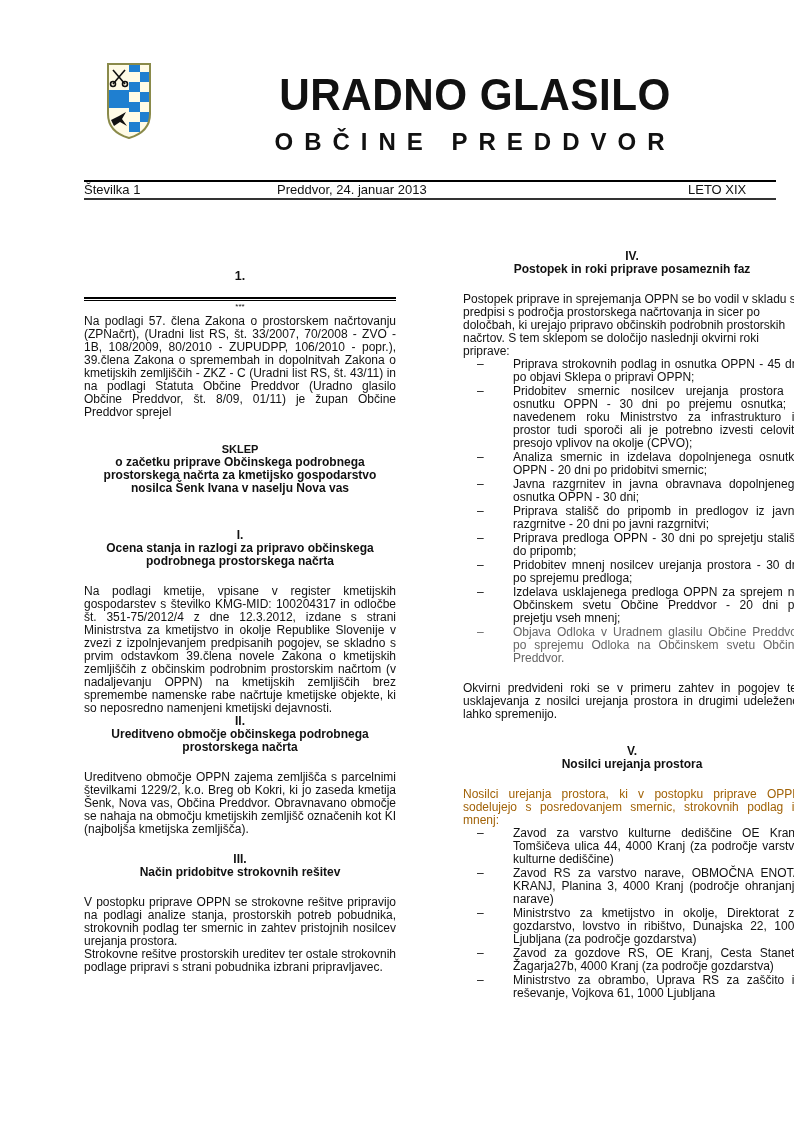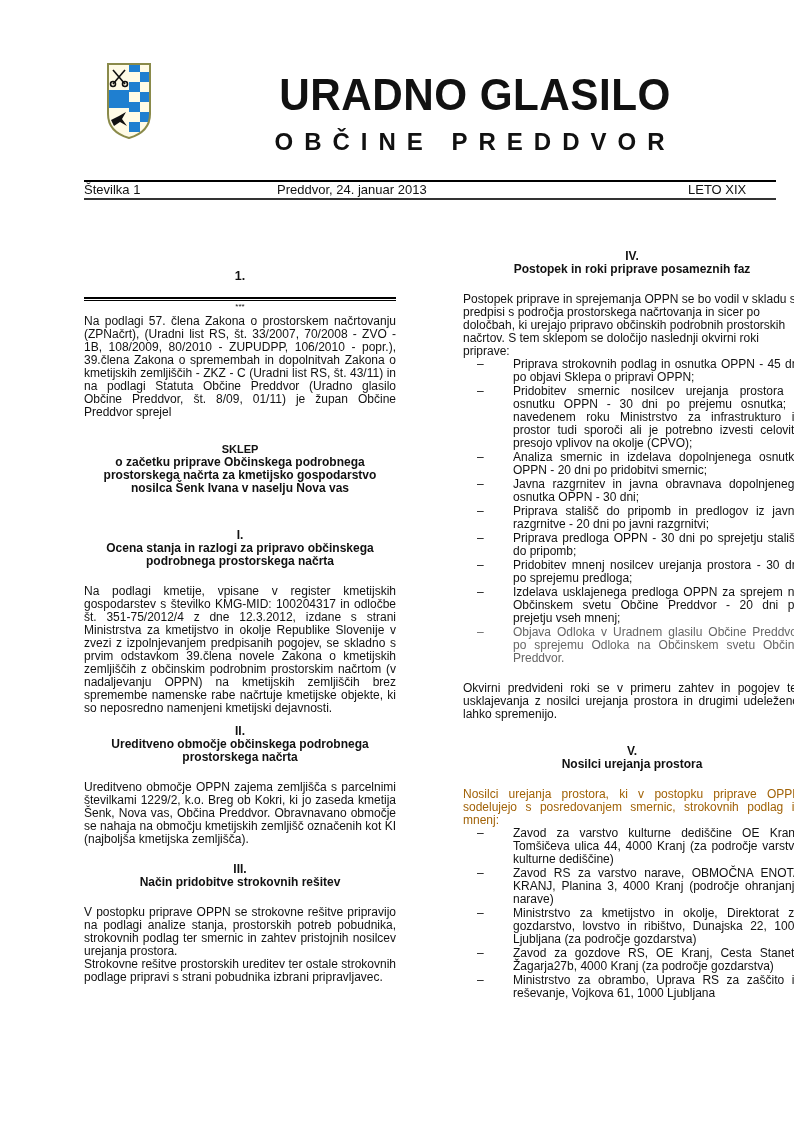--- a/index.html
+++ b/index.html
@@ -32,21 +32,21 @@
   .col-left { left: 84px; top: 240px; width: 312px; }
   .col-right { left: 463px; top: 250px; width: 338px; }
   .justify { text-align: justify; }
   p { margin: 0; }
 
   .num-heading { font-weight: bold; font-size: 12.5px; text-align: center; }
   .double-rule { border-top: 2px solid #000; border-bottom: 1.5px solid #000; height: 1px; margin-top: 14px; }
   .stars { text-align: center; font-size: 8px; line-height: 9px; margin-top: 1px; }
 
   .sec-title { text-align: center; font-weight: bold; font-size: 12px; line-height: 13px; }
-  .mt-10 { margin-top: 10px; }
+  .mt-10 { margin-top: 0; }
   .mt-14 { margin-top: 17px; }
   .mt-24 { margin-top: 24px; }
   .mt-34 { margin-top: 34px; }
 
   ul.dash { list-style: none; margin: 0; padding: 0; }
   ul.dash li { position: relative; padding-left: 50px; text-align: justify; margin-bottom: 1px; }
   ul.dash li .dash-mark { position: absolute; left: 14px; top: 0; }
   .grey { color: #666; }
   .lighttext { color: #a16207; }
 </style>

